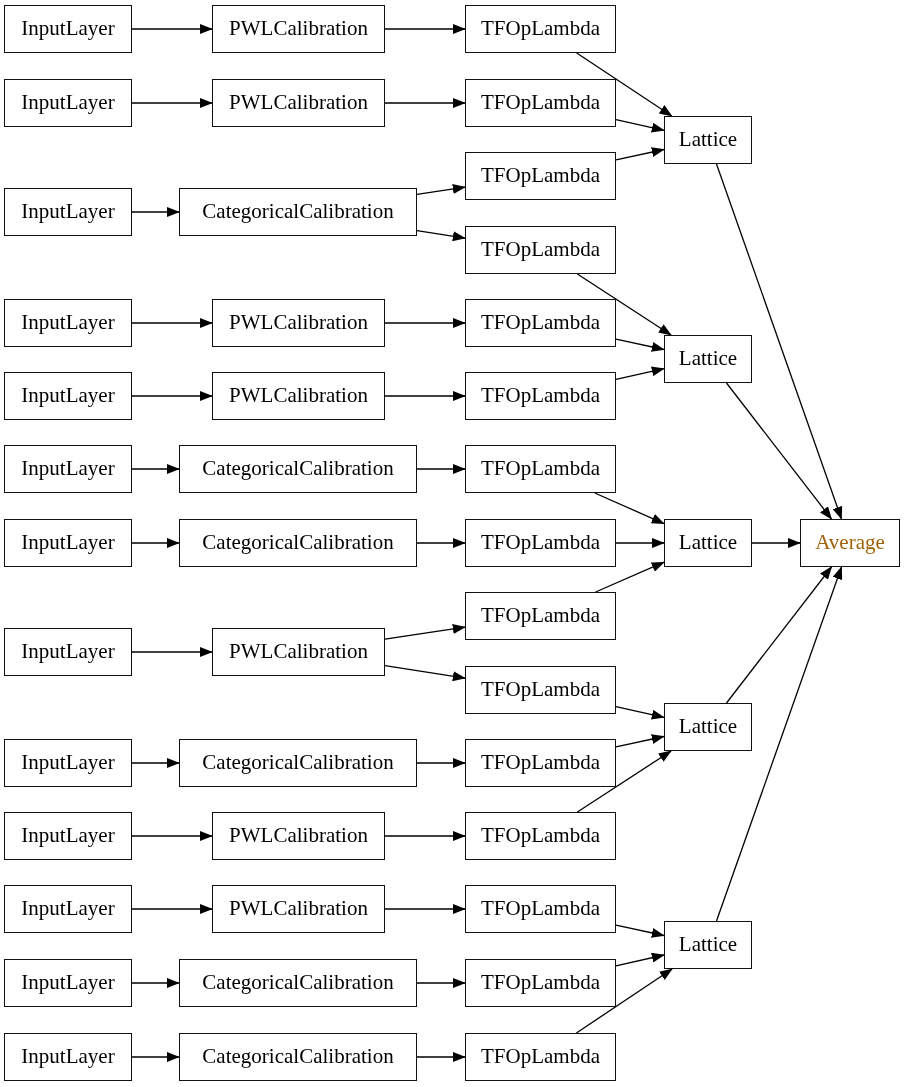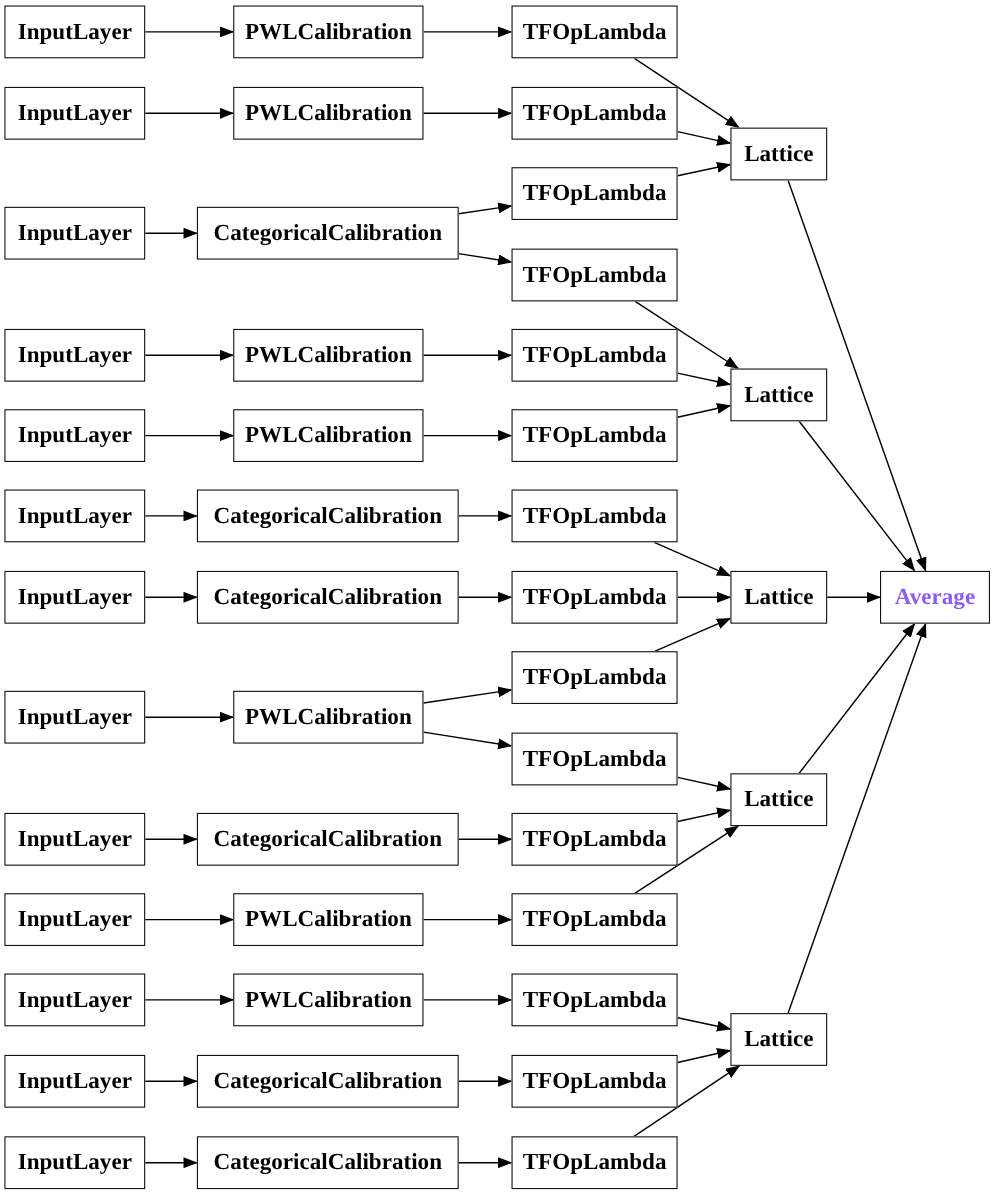--- a/index.html
+++ b/index.html
@@ -2,21 +2,20 @@
 <html><head>
 <meta charset="utf-8">
 <style>
   html,body{margin:0;padding:0;background:#ffffff;}
   .canvas{
     position:relative;
     width:905px;height:1087px;
     background:#ffffff;
     font-family:"Liberation Serif","DejaVu Serif",serif;
     overflow:hidden;
-    font-weight:bold;
   }
   #edges{position:absolute;left:0;top:0;width:905px;height:1087px;}
   #nodes{position:absolute;left:0;top:0;width:905px;height:1087px;}
   .node{
     position:absolute;
     box-sizing:border-box;
     background:#ffffff;
     border:1.4px solid #111111;
     display:flex;align-items:center;justify-content:center;
   }
@@ -160,21 +159,21 @@
       <div class="node" style="left: 179px; top: 519px; width: 238px; height: 48px; background: rgb(255, 255, 255); border-color: rgb(17, 17, 17);">
         <span class="node-label" style="color: rgb(0, 0, 0);">CategoricalCalibration</span>
       </div>
       <div class="node" style="left: 465px; top: 519px; width: 151px; height: 48px; background: rgb(255, 255, 255); border-color: rgb(17, 17, 17);">
         <span class="node-label" style="color: rgb(0, 0, 0);">TFOpLambda</span>
       </div>
       <div class="node" style="left: 664px; top: 519px; width: 88px; height: 48px; background: rgb(255, 255, 255); border-color: rgb(17, 17, 17);">
         <span class="node-label" style="color: rgb(0, 0, 0);">Lattice</span>
       </div>
       <div class="node" style="left: 800px; top: 519px; width: 100px; height: 48px; background: rgb(255, 255, 255); border-color: rgb(17, 17, 17);">
-        <span class="node-label" style="color: #8b5cf6;">Average</span>
+        <span class="node-label" style="color: #a16207;">Average</span>
       </div>
       <div class="node" style="left: 465px; top: 592px; width: 151px; height: 48px; background: rgb(255, 255, 255); border-color: rgb(17, 17, 17);">
         <span class="node-label" style="color: rgb(0, 0, 0);">TFOpLambda</span>
       </div>
       <div class="node" style="left: 4px; top: 628px; width: 128px; height: 48px; background: rgb(255, 255, 255); border-color: rgb(17, 17, 17);">
         <span class="node-label" style="color: rgb(0, 0, 0);">InputLayer</span>
       </div>
       <div class="node" style="left: 212px; top: 628px; width: 173px; height: 48px; background: rgb(255, 255, 255); border-color: rgb(17, 17, 17);">
         <span class="node-label" style="color: rgb(0, 0, 0);">PWLCalibration</span>
       </div>

